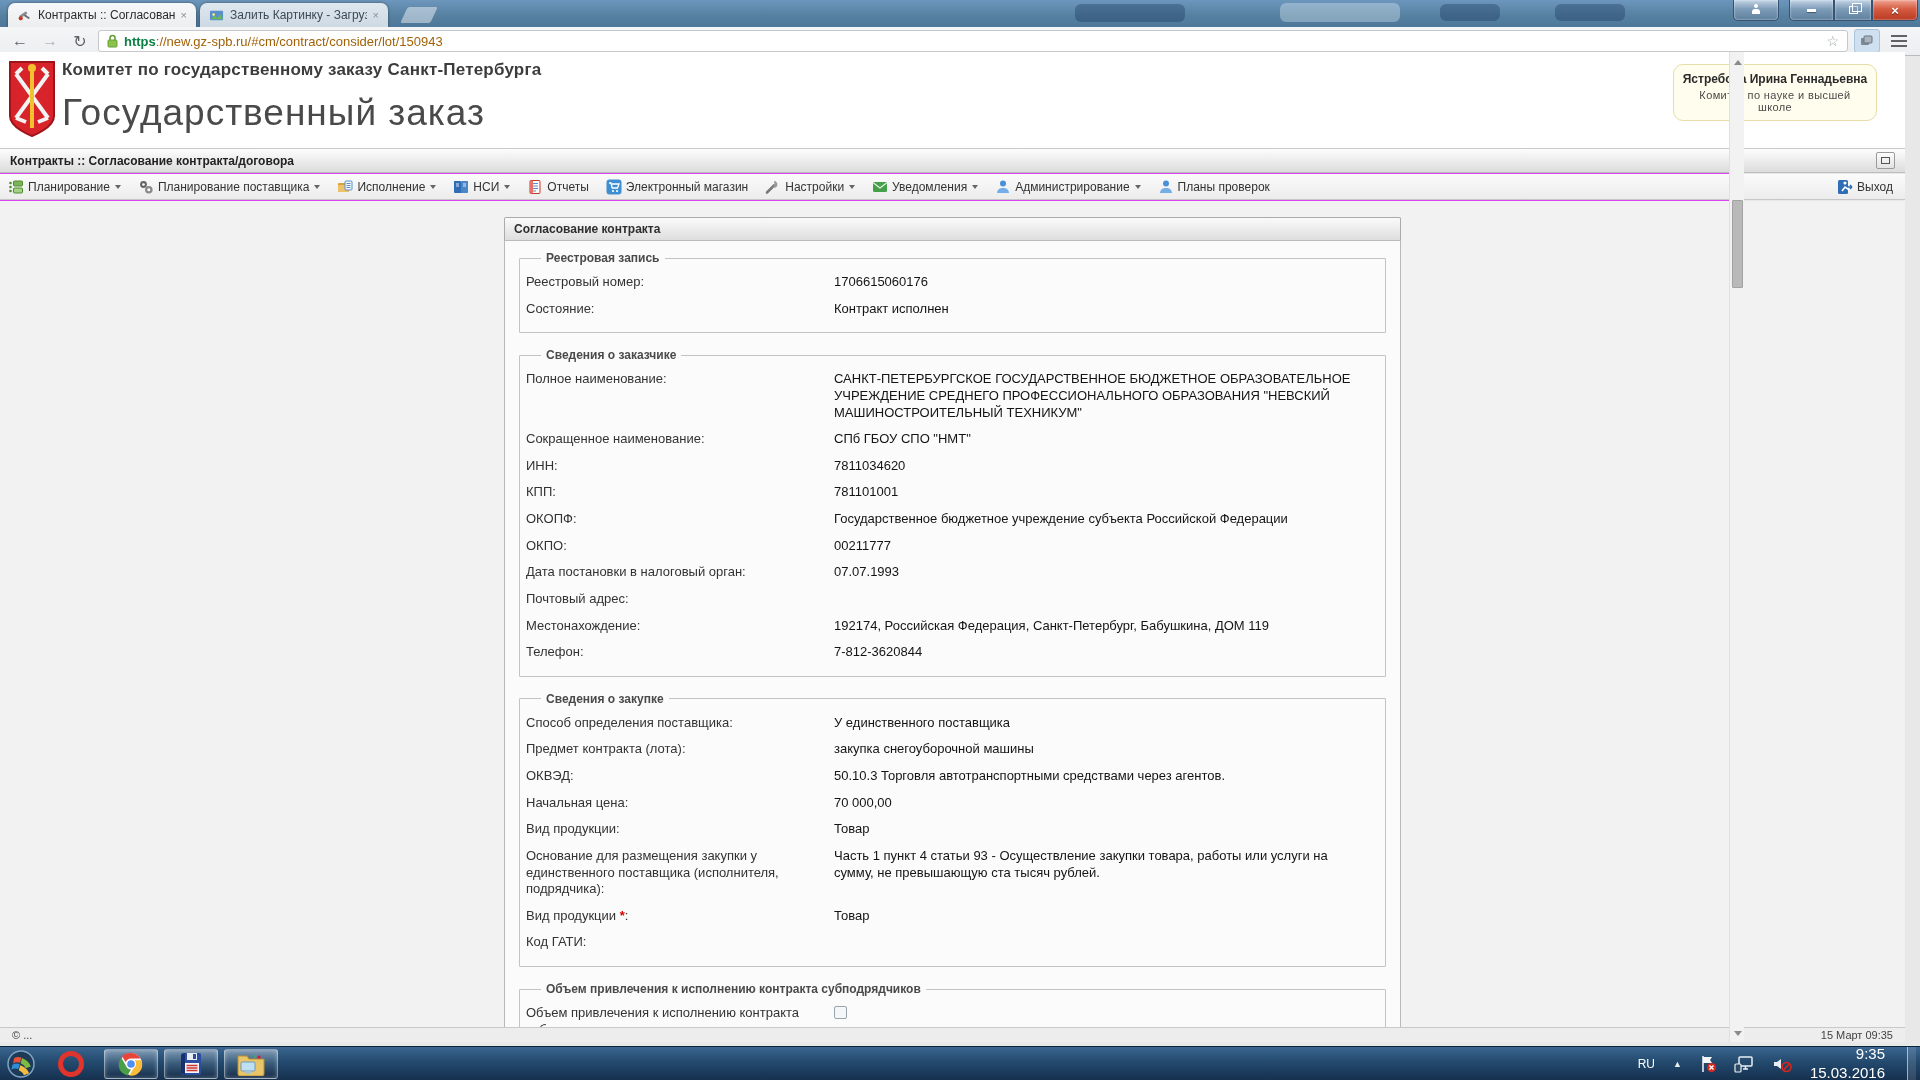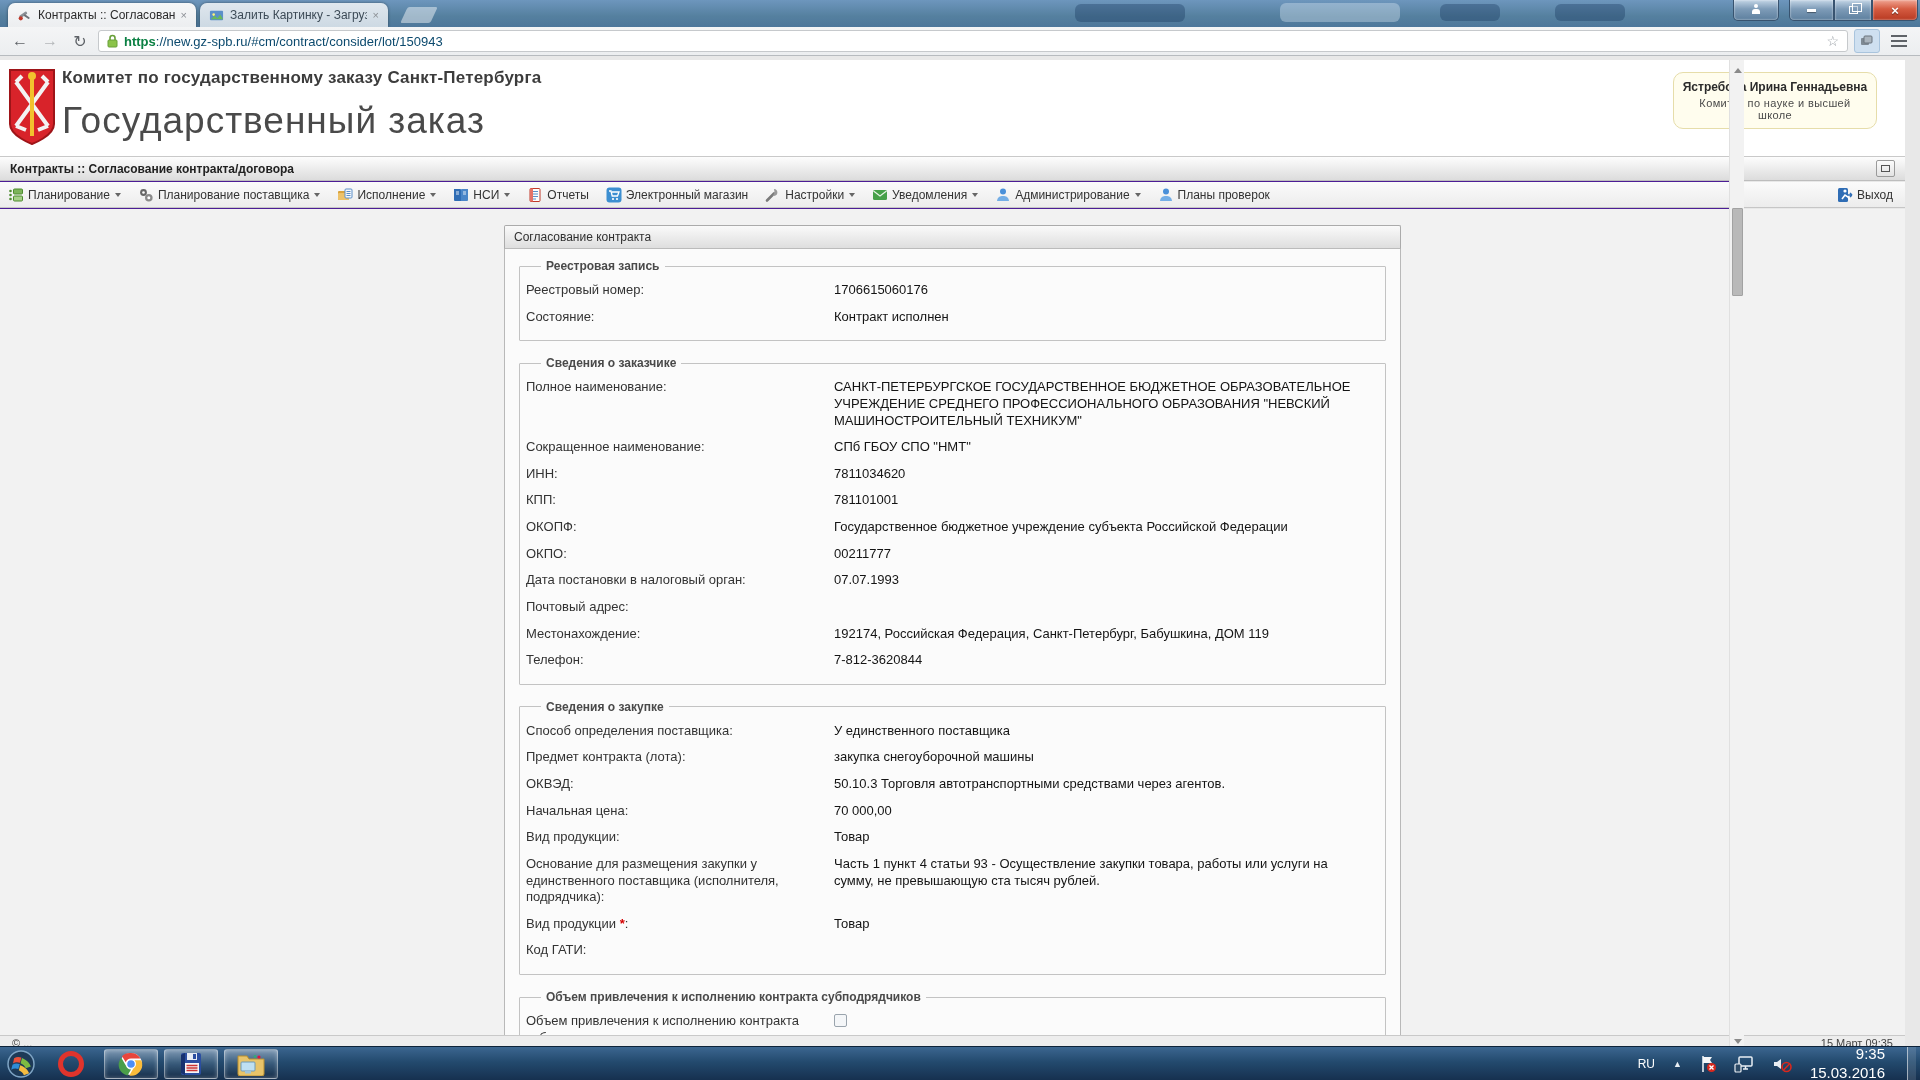--- a/index.html
+++ b/index.html
@@ -40,29 +40,29 @@
 
   
   .toolbar{position:absolute;left:0;top:27px;width:1920px;height:29px;background:linear-gradient(#f4f5f6,#eceef0);
     border-bottom:1px solid #b7bbbf;display:flex;align-items:center;padding:0 8px;gap:6px}
   .navbtn{width:24px;height:24px;display:flex;align-items:center;justify-content:center;
     font-size:16px;color:#5f6368;border-radius:12px}
   .navbtn.disabled{color:#b3b6b9}
   .omnibox{flex:1;height:22px;background:#fff;border:1px solid #c6c9cc;border-radius:3px;
     display:flex;align-items:center;padding:0 8px;gap:6px;font-size:13px;color:#4a4d50}
   .scheme{color:#0b8043;font-weight:bold}
-  .urlrest{color:#0c4a6e}
+  .urlrest{color:#a16207}
   .omni-star{margin-left:auto;font-size:14px;color:#9aa0a6}
   .extbtn{width:26px;height:24px;border-radius:3px;background:#cfe0f0;border:1px solid #a9c4dd;
     display:flex;align-items:center;justify-content:center}
   .menubtn{width:26px;height:24px;display:flex;flex-direction:column;justify-content:center;gap:2.5px;align-items:center}
   .menubtn i{display:block;width:16px;height:2.5px;background:#5f6368}
 
   
-  .page{position:absolute;left:0;top:60px;width:1744px;height:990px;background:#4c1d95}
+  .page{position:absolute;left:0;top:52px;width:1744px;height:990px;background:#d946ef}
   .pg-scroll{position:absolute;right:0;top:0;width:15px;height:990px;background:#f2f2f2;border-left:1px solid #e0e0e0}
   .pg-scroll .arr{position:absolute;left:0;width:15px;height:15px;display:flex;align-items:center;justify-content:center}
   .pg-scroll .arr:before{content:"";border-left:4px solid transparent;border-right:4px solid transparent}
   .pg-scroll .arr.up{top:3px}.pg-scroll .arr.up:before{border-bottom:5px solid #8a8a8a}
   .pg-scroll .arr.down{bottom:1px}.pg-scroll .arr.down:before{border-top:5px solid #8a8a8a}
   .pg-thumb{position:absolute;left:2px;top:148px;width:11px;height:88px;background:#b9b9b9;border:1px solid #a2a2a2;border-radius:1px}
 
   .siteheader{position:absolute;left:0;top:0;width:1905px;height:96px;background:#fff}
   .logo{position:absolute;left:8px;top:8px}
   .site-titles{position:absolute;left:62px;top:8px}
@@ -84,21 +84,21 @@
     background:linear-gradient(#fbfbfb,#ececec);border-bottom:1px solid #c6c6c6;
     display:flex;align-items:center;gap:17px;padding:0 8px;font-size:12px;color:#333}
   .menu-item{display:flex;align-items:center;gap:4px;white-space:nowrap;cursor:default}
   .dd{width:0;height:0;border-left:3.5px solid transparent;border-right:3.5px solid transparent;border-top:4px solid #666;margin-left:1px}
   .menu-exit{margin-left:auto;display:flex;align-items:center;gap:4px;padding-right:4px}
 
   .mainarea{position:absolute;left:0;top:149px;width:1905px;height:826px;background:#f2f2f2;overflow:hidden}
   .panel{position:absolute;left:504px;top:16px;width:897px}
   .panel-title{height:24px;background:linear-gradient(#fafafa,#dedede);border:1px solid #ababab;
     border-bottom:1px solid #bbb;display:flex;align-items:center;padding:0 9px;
-    font-size:12px;font-weight:normal;color:#2f2f2f;border-radius:2px 2px 0 0}
+    font-size:12px;font-weight:bold;color:#2f2f2f;border-radius:2px 2px 0 0}
   .panel-body{background:#fbfbfb;border:1px solid #b9b9b9;border-top:none;padding:10px 14px 14px;min-height:800px}
   fieldset{border:1px solid #c3c3c3;border-radius:1px;margin-bottom:15px;padding:4px 10px 10px 6px;background:transparent}
   legend{font-size:12px;font-weight:bold;color:#4a4a4a;padding:0 5px;margin-left:15px}
   .frow{display:flex;padding:5px 0;font-size:13px;line-height:1.28}
   .flbl{width:308px;flex:0 0 auto;color:#333;padding-right:10px}
   .fval{width:522px;color:#141414}
   .req{color:#d40000;font-weight:bold}
   .cb{width:13px;height:13px;border:1px solid #9aa4ad;background:#f4f6f8;border-radius:2px;display:inline-block;margin-top:1px}
 
   .statusbar{position:absolute;left:0;bottom:0;width:1905px;height:15px;background:#ededed;border-top:1px solid #c9c9c9;

